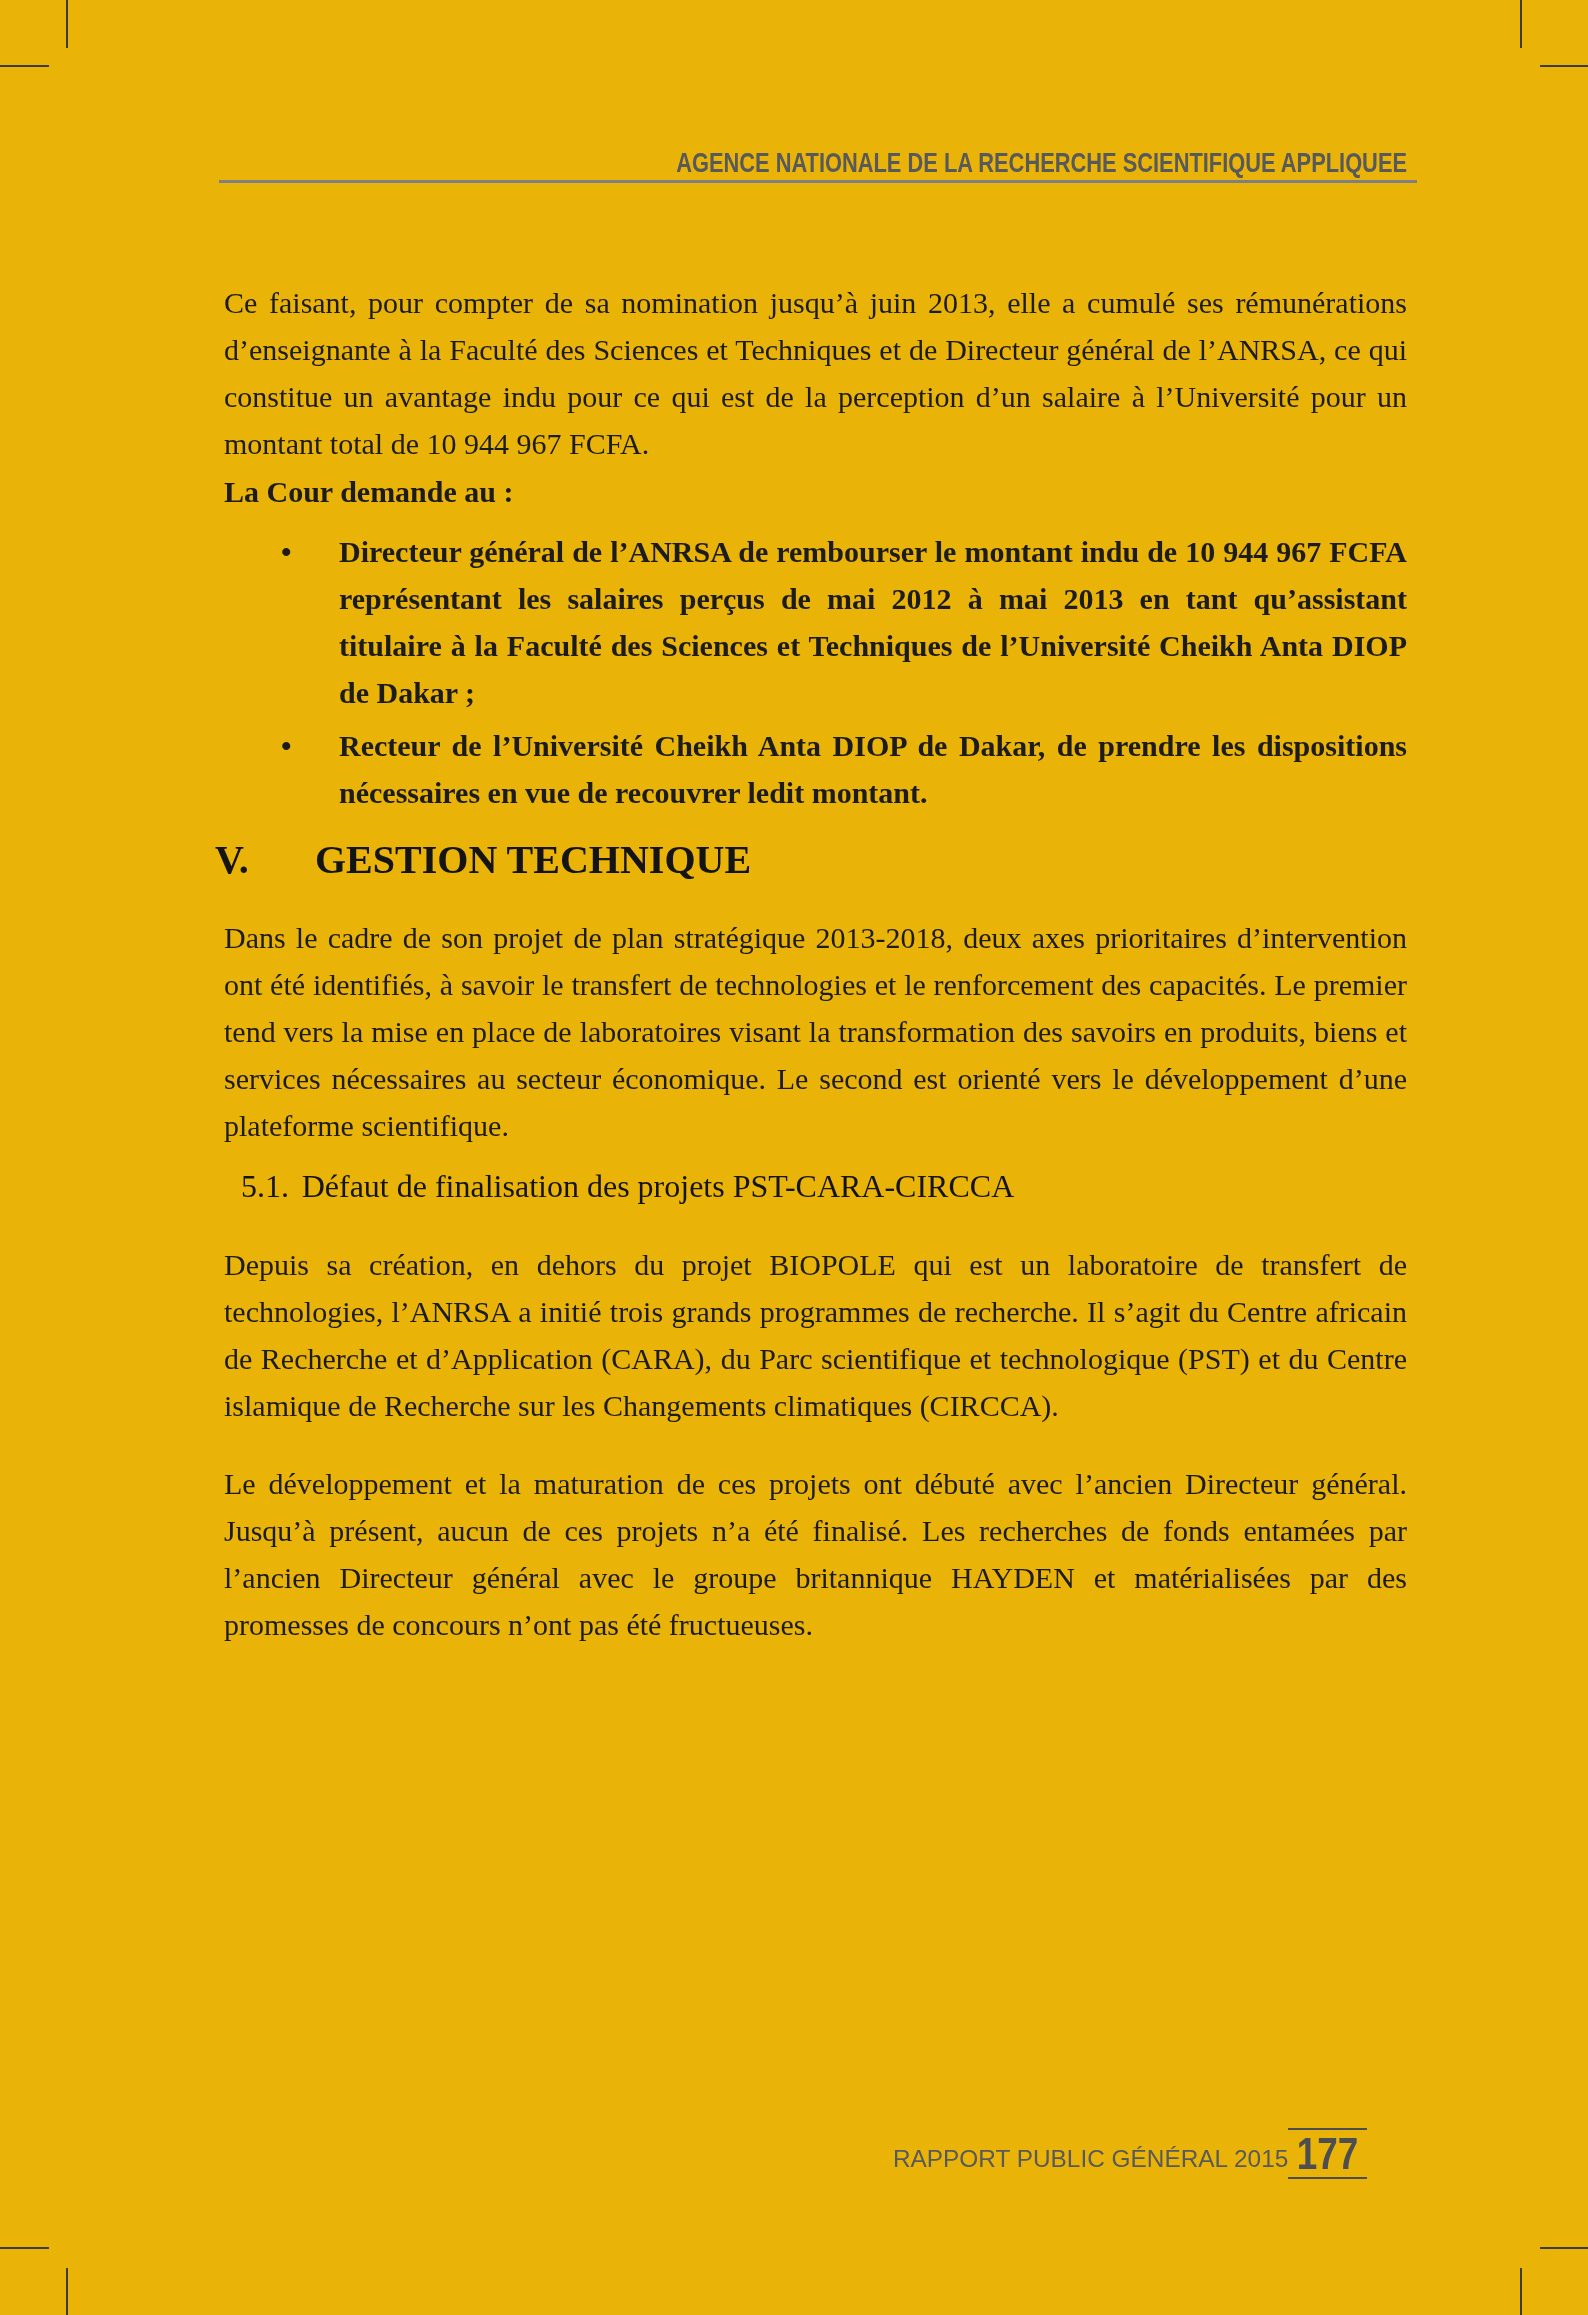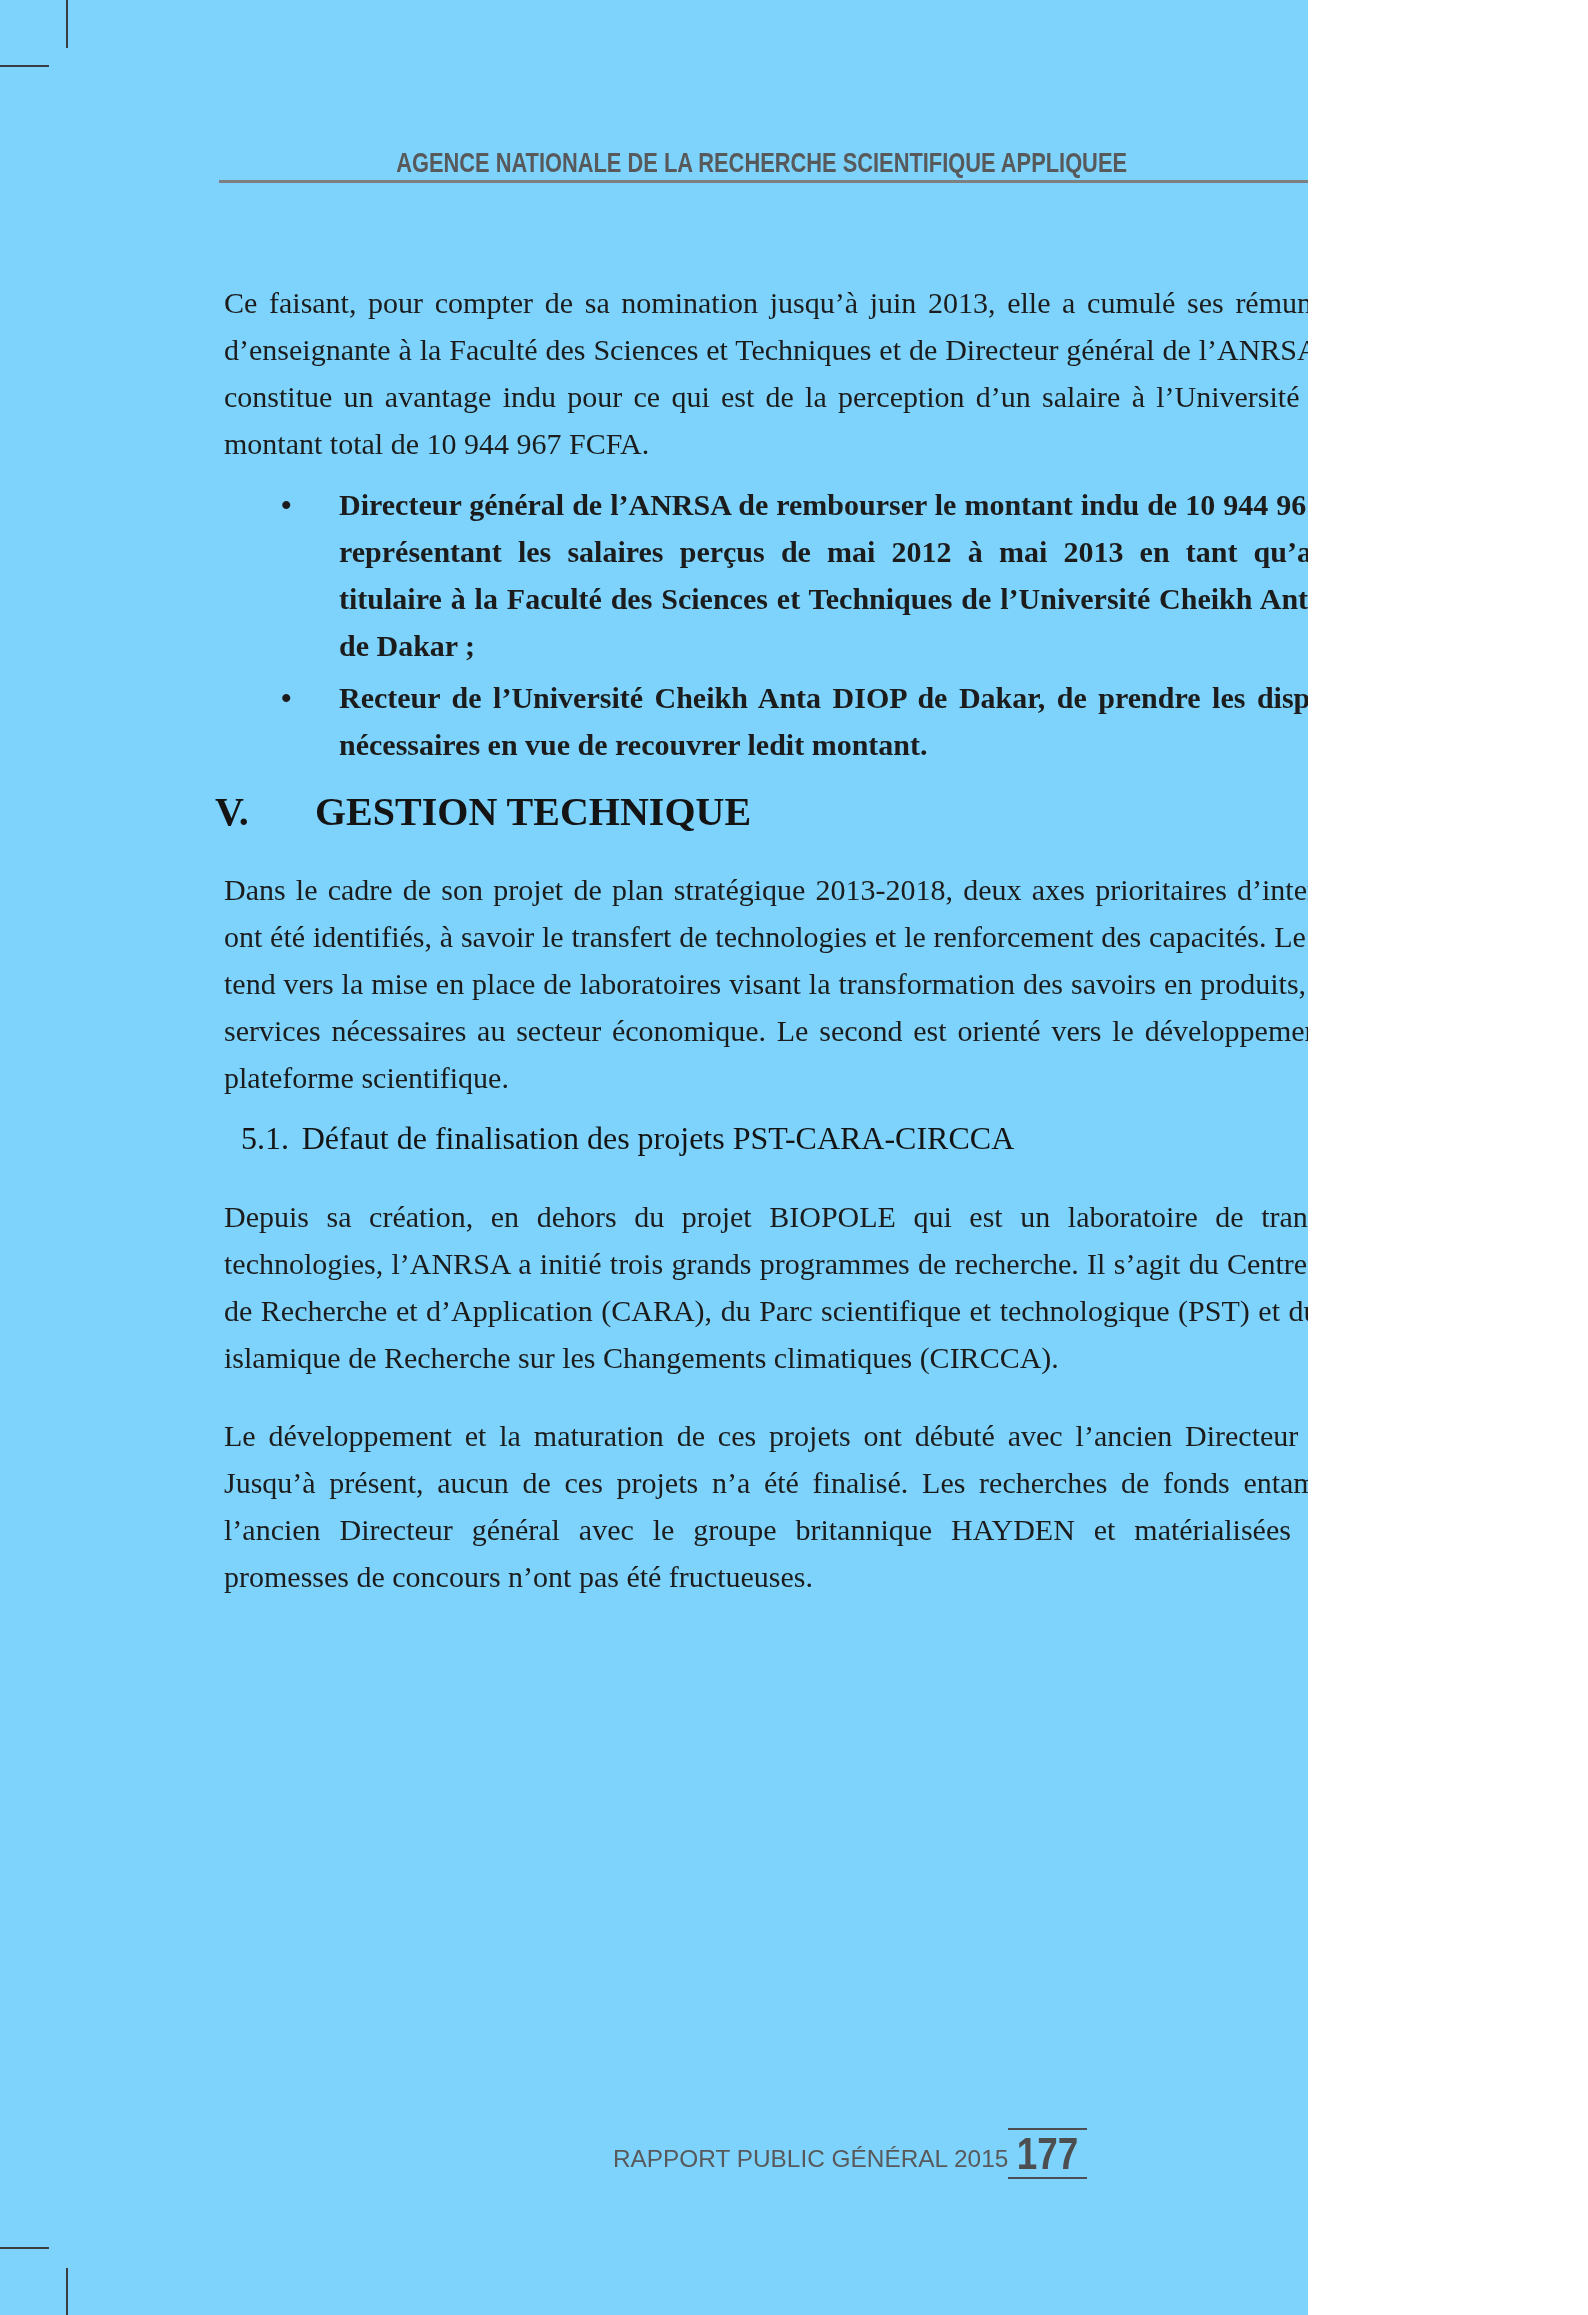--- a/index.html
+++ b/index.html
@@ -1,18 +1,18 @@
 <!DOCTYPE html>
 <html lang="fr" style="font-size:14.5px"><head>
 <meta charset="utf-8">
 <style>
   html, body { margin:0; padding:0; background:#ffffff; }
   .page {
-    position:relative; width:1308px; height:2316px;
-    background:#7dd3fc; overflow:hidden;
+    position:relative; width:1588px; height:2316px;
+    background:#eab308; overflow:hidden;
     font-family:"Liberation Serif", serif;
   }
 
   
   .crop { position:absolute; background:#3c3c3e; }
   .crop.v { width:1.8px; height:48px; }
   .crop.h { width:49px; height:1.8px; }
 
   
   .running-title {
@@ -97,20 +97,21 @@
   <div class="crop h" style="left:1540px; top:2247px;"></div>
   <div class="crop v" style="left:1520px; top:2268px;"></div>
 
   <div class="running-title">AGENCE NATIONALE DE LA RECHERCHE SCIENTIFIQUE APPLIQUEE</div>
   <div class="header-rule"></div>
 
   <div class="content">
 
     <p class="p-intro">Ce faisant, pour compter de sa nomination jusqu’à juin 2013, elle a cumulé ses rémunérations d’enseignante à la Faculté des Sciences et Techniques et de Directeur général de l’ANRSA, ce qui constitue un avantage indu pour ce qui est de la perception d’un salaire à l’Université pour un montant total de 10 944 967 FCFA.</p>
 
+    <p class="demand-lead">La Cour demande au :</p>
 
     <ul class="rec-list">
       <li class="rec-item">
         <span class="bullet-marker">•</span>
         <span class="rec-text">Directeur général de l’ANRSA de rembourser le montant indu de 10 944 967 FCFA représentant les salaires perçus de mai 2012 à mai 2013 en tant qu’assistant titulaire à la Faculté des Sciences et Techniques de l’Université Cheikh Anta DIOP de Dakar ;</span>
       </li>
       <li class="rec-item">
         <span class="bullet-marker">•</span>
         <span class="rec-text">Recteur de l’Université Cheikh Anta DIOP de Dakar, de prendre les dispositions nécessaires en vue de recouvrer ledit montant.</span>
       </li>

